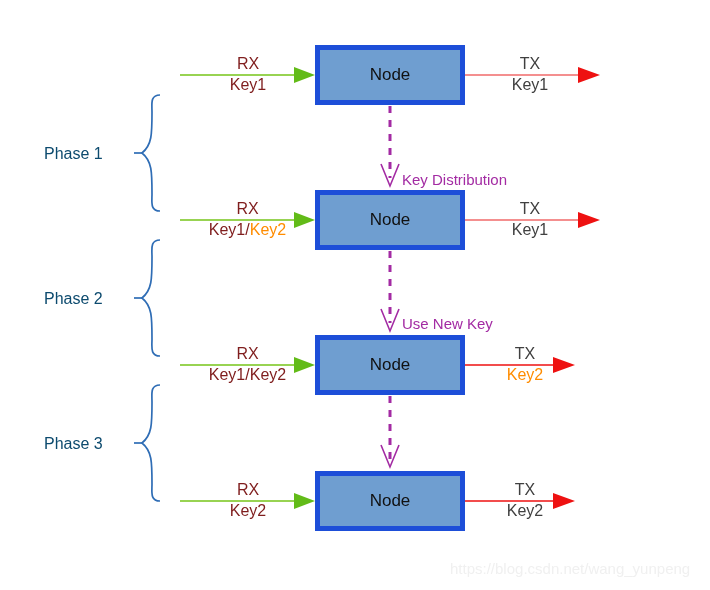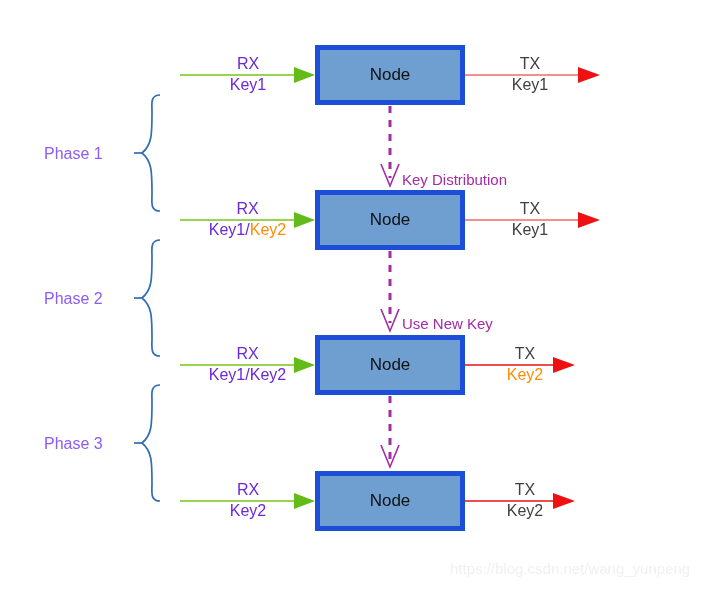--- a/index.html
+++ b/index.html
@@ -32,21 +32,21 @@
     border: 5px solid #1d4ed8;
     box-sizing: border-box;
     display: flex;
     align-items: center;
     justify-content: center;
     color: #111111;
     font-size: 17px;
   }
   .phase-label {
     position: absolute;
-    color: #8b5cf6;
+    color: #0c4a6e;
     font-size: 16px;
     white-space: nowrap;
   }
   .io-label {
     position: absolute;
     font-size: 16px;
     white-space: nowrap;
     text-align: center;
     line-height: 21px;
   }
@@ -57,21 +57,21 @@
     color: #a32ba3;
     white-space: nowrap;
     margin-top: 32px;
   }
   .watermark {
     position: absolute;
     font-size: 15px;
     color: #f0f0f0;
     white-space: nowrap;
   }
-  .c-green { color: #6d28d9; }
+  .c-green { color: #7f1d1d; }
   .c-orange { color: #ff8c00; }
   .c-red { color: #404040; }
 </style>
 </head>
 <body>
 
 <div id="canvas">
 
   <svg id="diagram-svg" viewBox="0 0 710 590" xmlns="http://www.w3.org/2000/svg">
     <defs>

